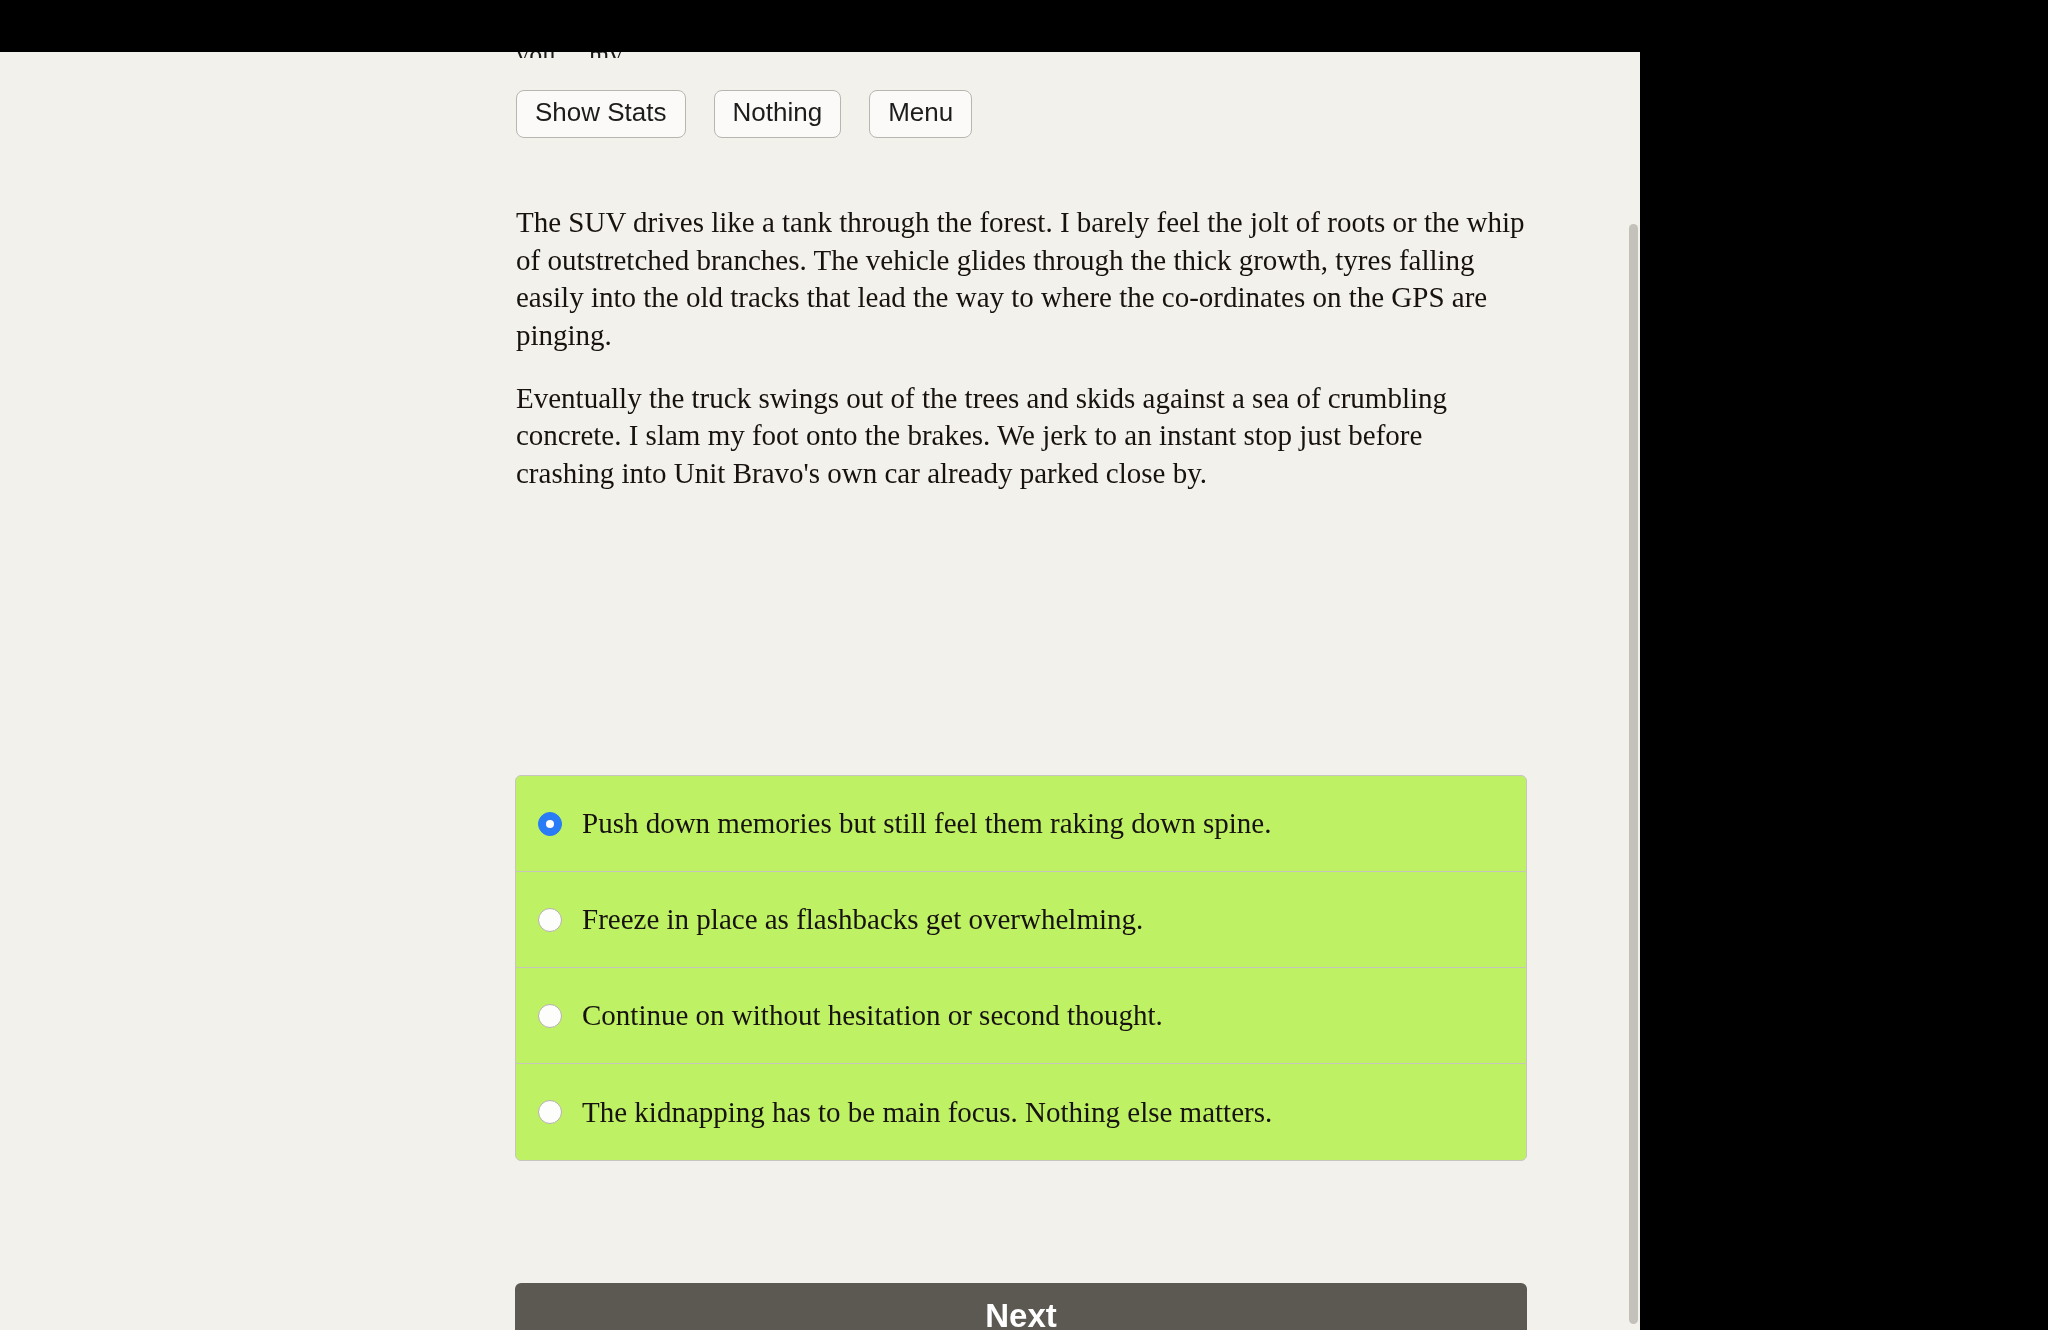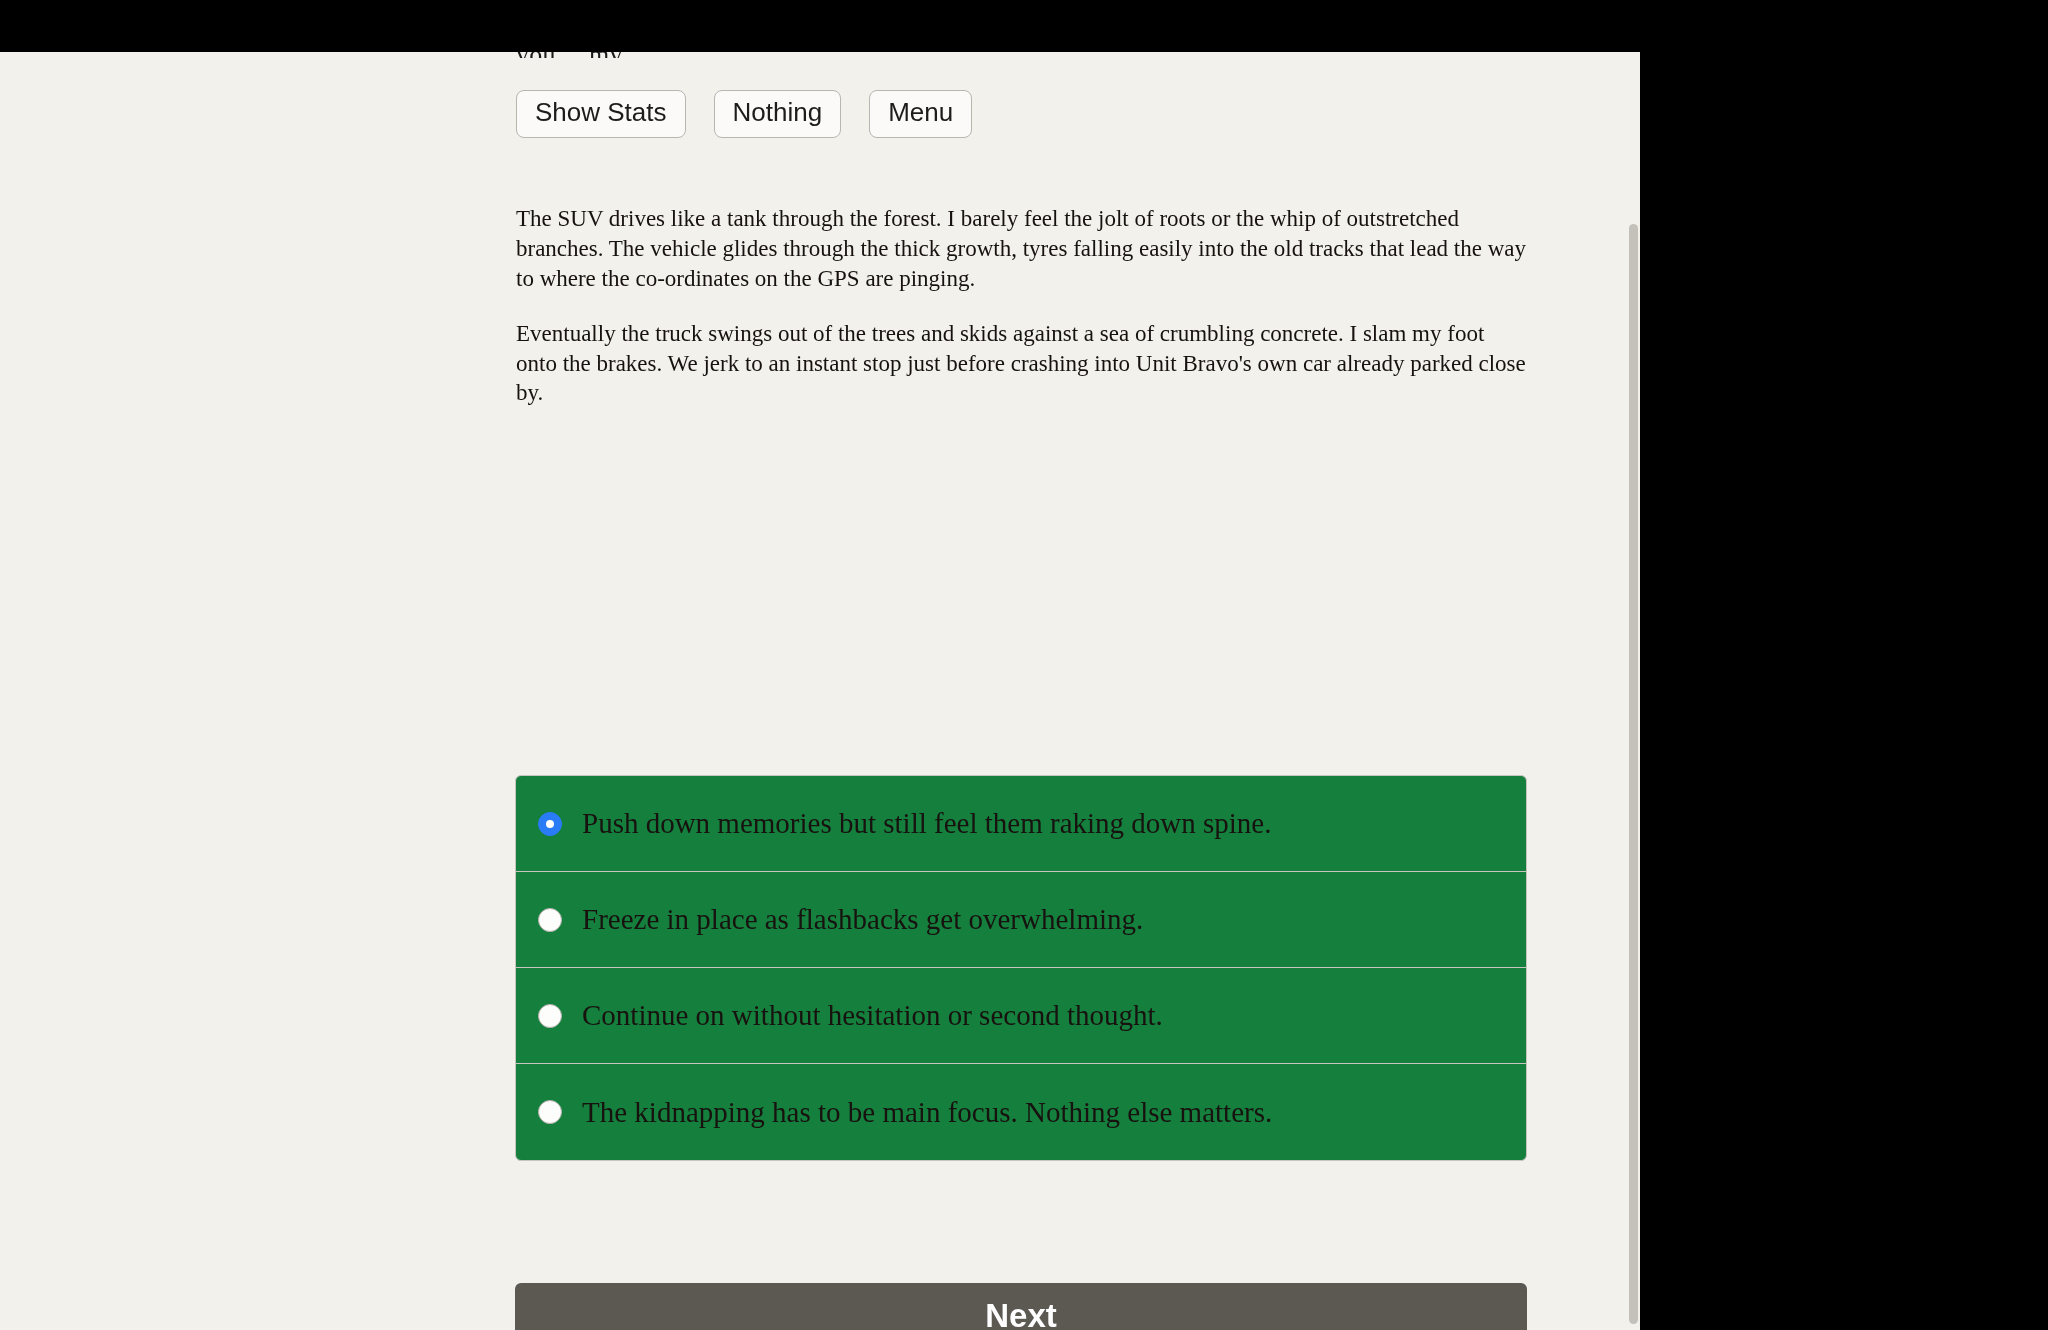--- a/index.html
+++ b/index.html
@@ -67,34 +67,34 @@
     color: #1c1c1c;
     line-height: 1.15;
     cursor: pointer;
   }
   .story {
     position: absolute;
     left: 516px;
     top: 152px;
     width: 1010px;
     color: #17120f;
-    font-size: 23px;
+    font-size: 29px;
     line-height: 1.3;
   }
   .story p {
     margin: 0 0 25px 0;
   }
   .choices {
     position: absolute;
     left: 515px;
     top: 723px;
     width: 1012px;
     border: 1px solid #c8c5bf;
     border-radius: 6px;
-    background: #15803d;
+    background: #bef264;
     box-sizing: border-box;
   }
   .choice {
     display: flex;
     align-items: center;
     height: 96px;
     padding: 0 0 0 22px;
     border-bottom: 1px solid #c8c5bf;
     box-sizing: border-box;
     cursor: pointer;

